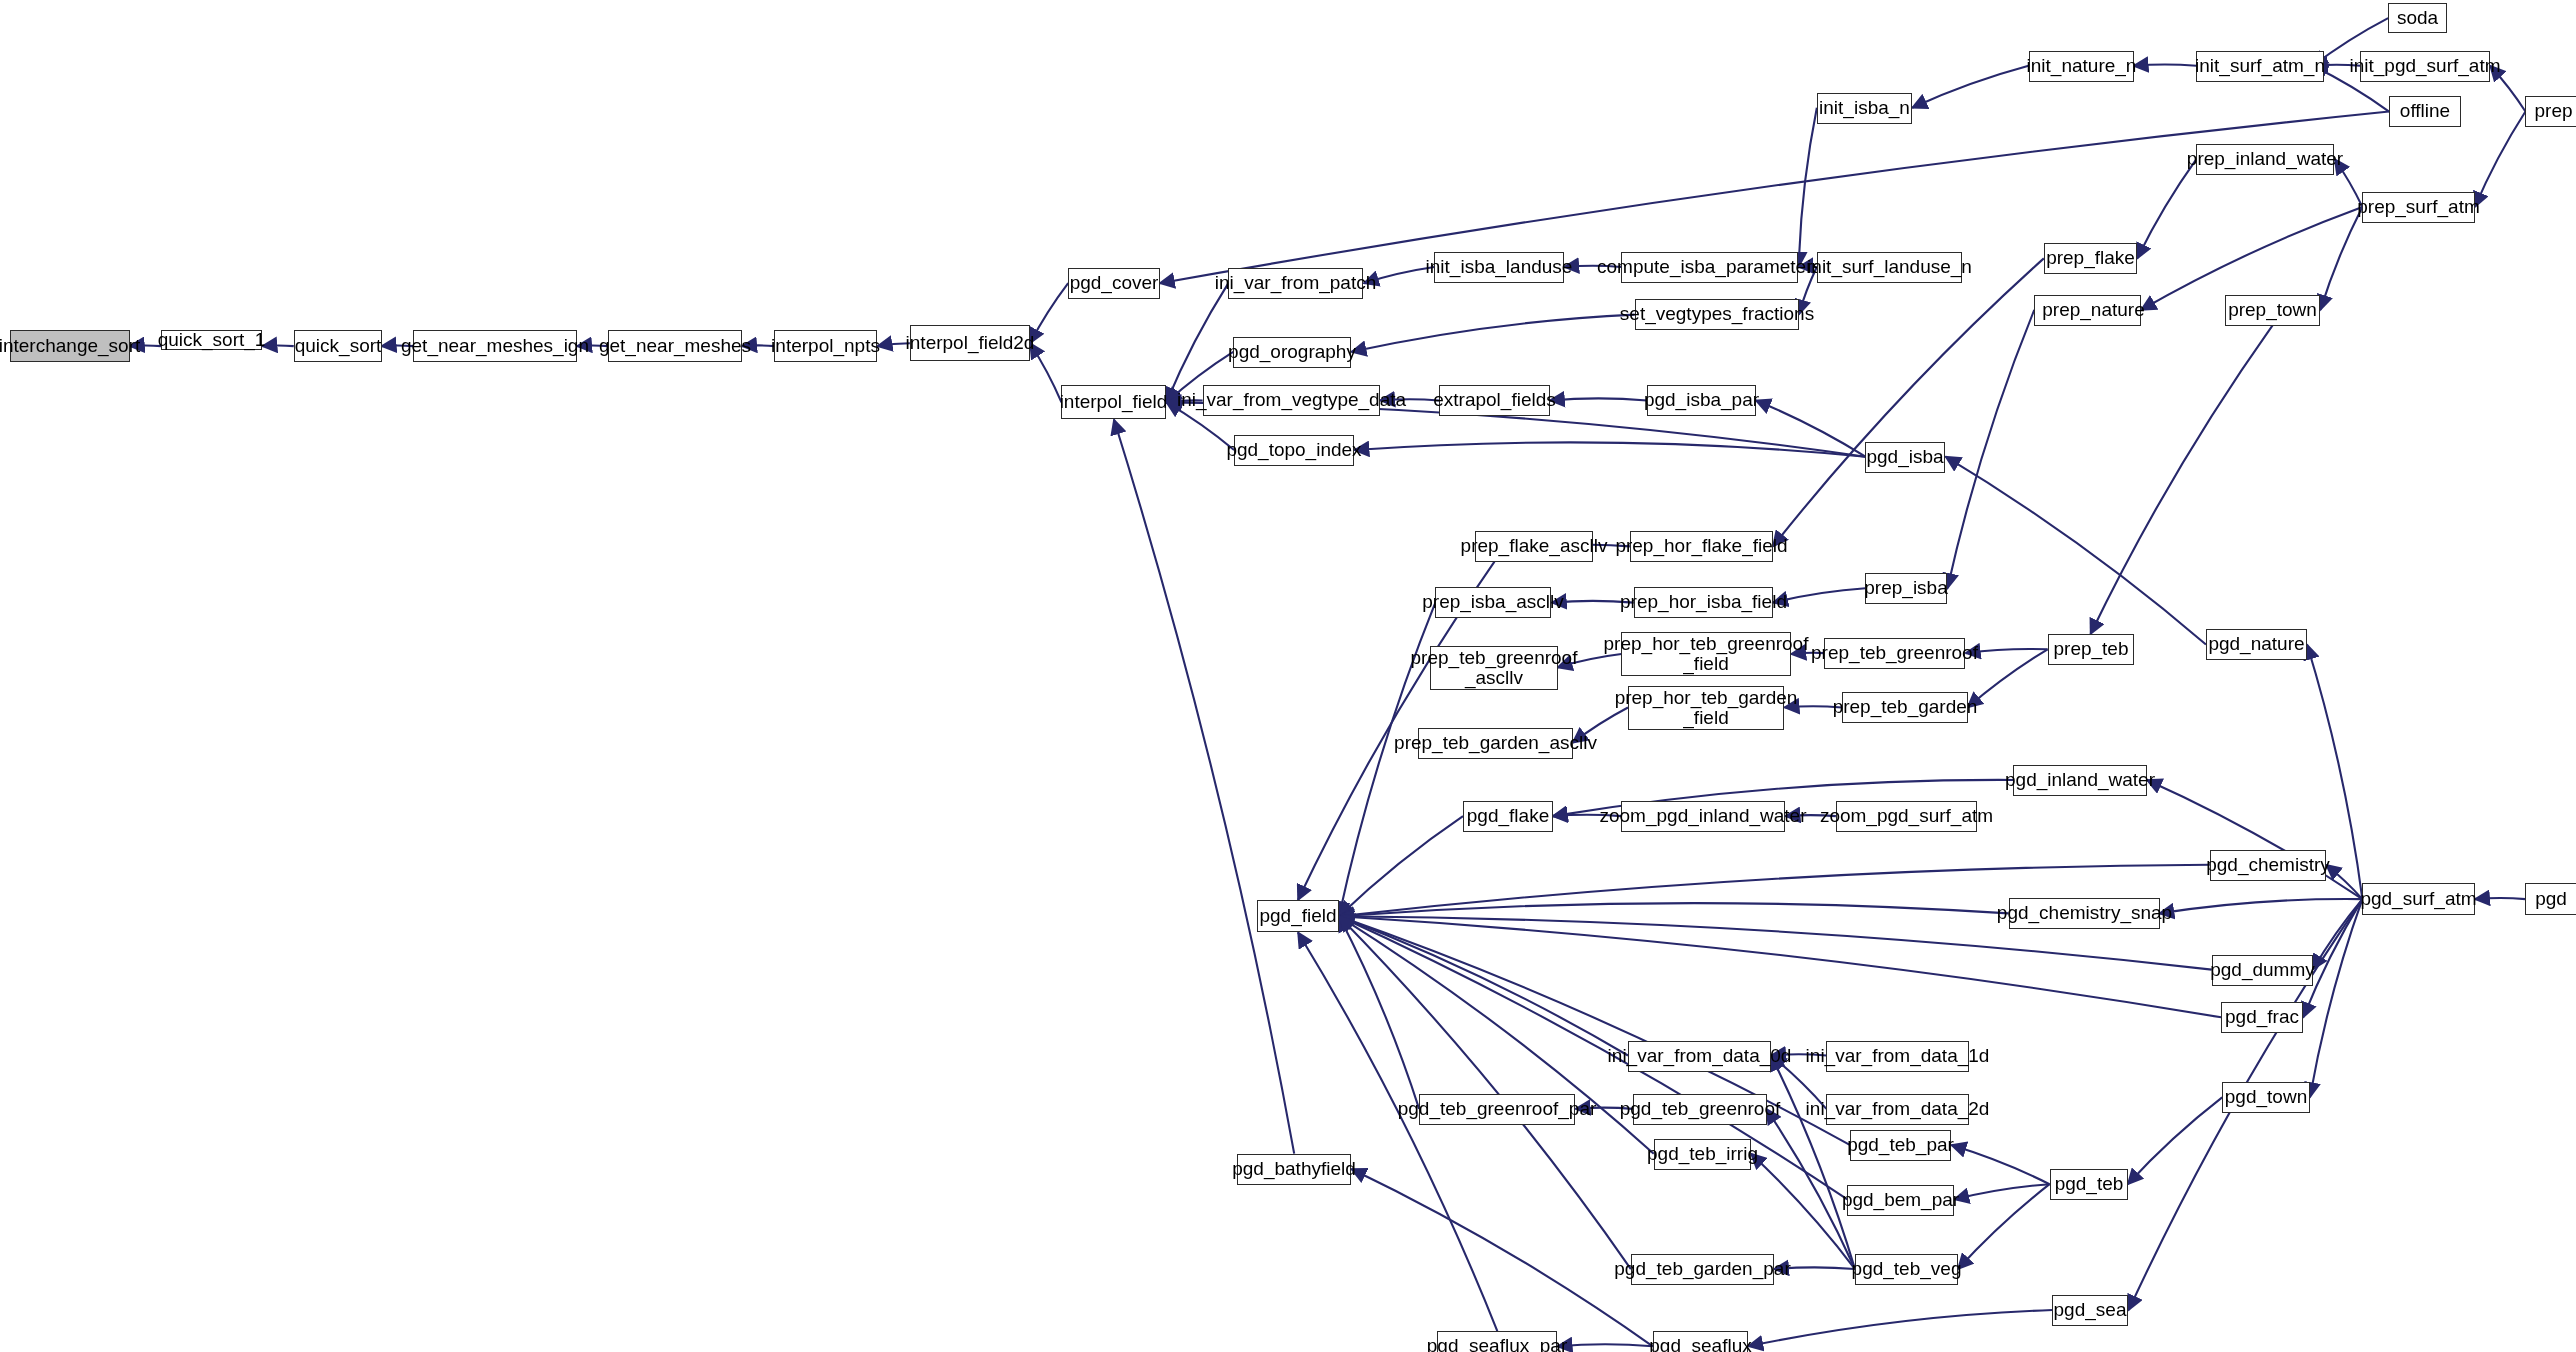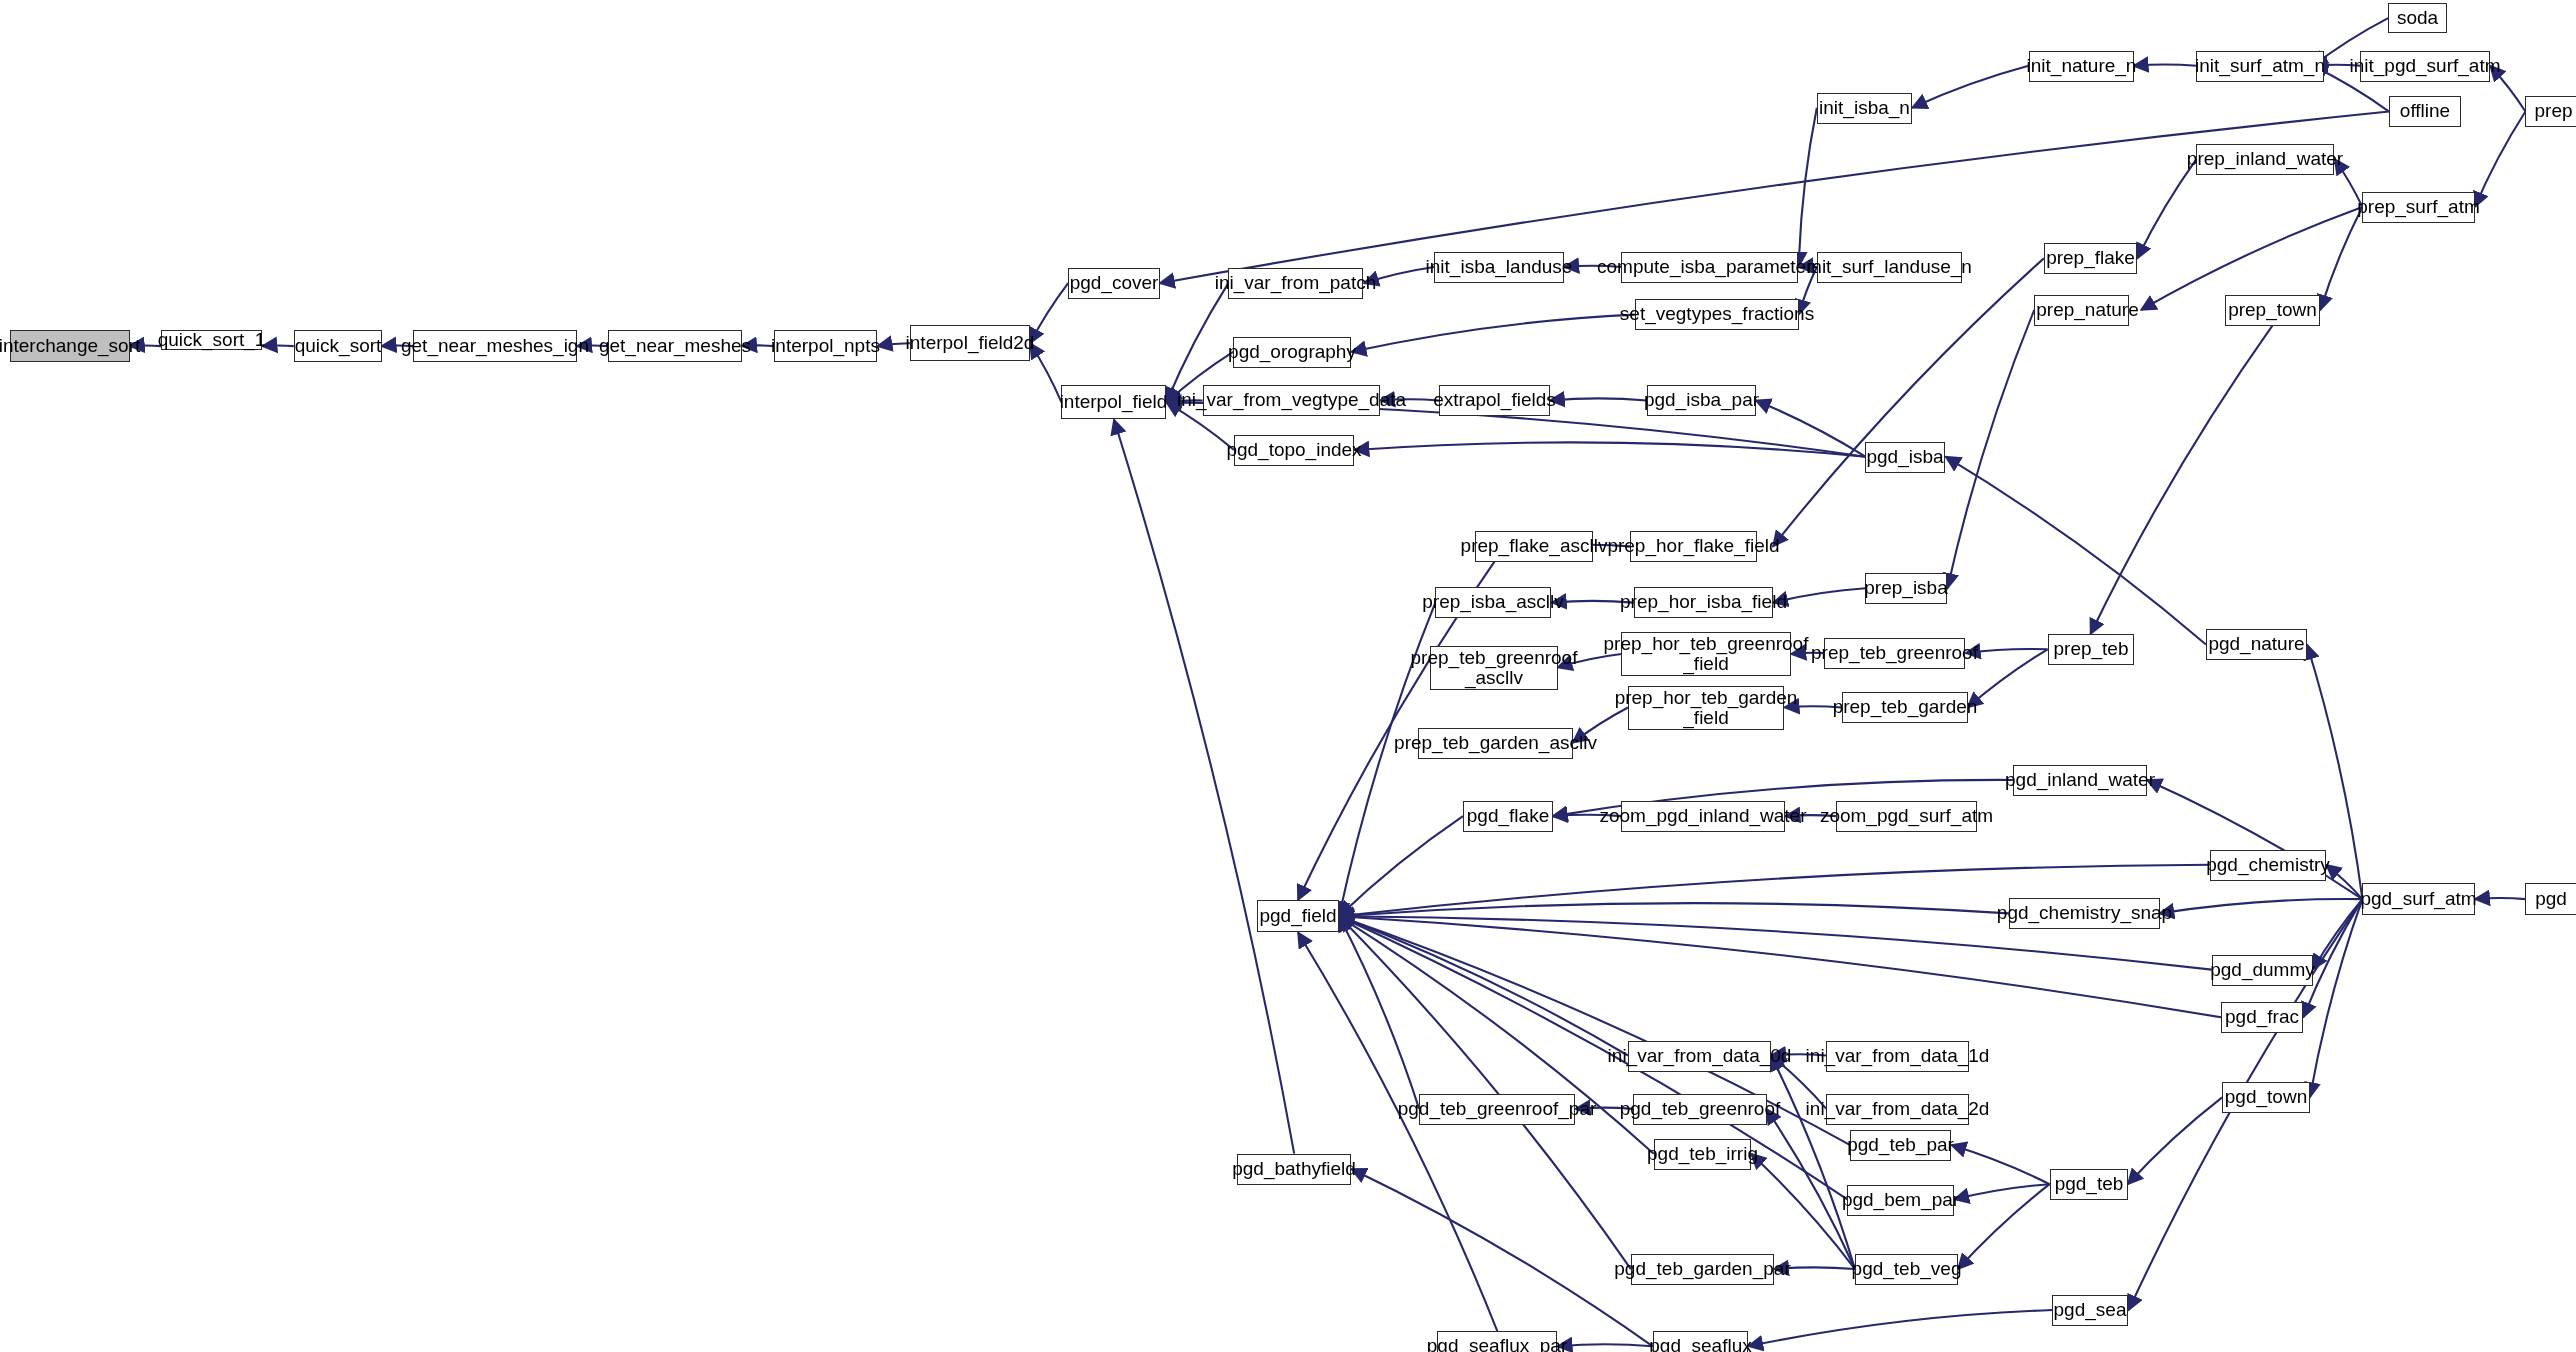--- a/index.html
+++ b/index.html
@@ -165,21 +165,21 @@
       <div class="node" style="left: 2525px; top: 96px; width: 57px; height: 30.5px;"><span>prep</span></div>
       <div class="node" style="left: 2196px; top: 144px; width: 138px; height: 30.5px;"><span>prep_inland_water</span></div>
       <div class="node" style="left: 2362px; top: 192px; width: 113px; height: 30.5px;"><span>prep_surf_atm</span></div>
       <div class="node" style="left: 1233px; top: 337px; width: 118px; height: 30.5px;"><span>pgd_orography</span></div>
       <div class="node" style="left: 1203px; top: 385px; width: 177px; height: 30.5px;"><span>ini_var_from_vegtype_data</span></div>
       <div class="node" style="left: 1439px; top: 385px; width: 111px; height: 30.5px;"><span>extrapol_fields</span></div>
       <div class="node" style="left: 1647px; top: 385px; width: 109px; height: 30.5px;"><span>pgd_isba_par</span></div>
       <div class="node" style="left: 1234px; top: 435px; width: 120px; height: 30.5px;"><span>pgd_topo_index</span></div>
       <div class="node" style="left: 1865px; top: 442px; width: 80px; height: 30.5px;"><span>pgd_isba</span></div>
       <div class="node" style="left: 1435px; top: 531px; width: 118px; height: 30.5px; margin-left: 40px;"><span>prep_flake_ascllv</span></div>
-      <div class="node" style="left: 1630px; top: 531px; width: 127px; height: 30.5px;"><span>prep_hor_flake_field</span></div>
+      <div class="node" style="left: 1630px; top: 531px; width: 143px; height: 30.5px;"><span>prep_hor_flake_field</span></div>
       <div class="node" style="left: 1435px; top: 587px; width: 116px; height: 30.5px;"><span>prep_isba_ascllv</span></div>
       <div class="node" style="left: 1634px; top: 587px; width: 139px; height: 30.5px;"><span>prep_hor_isba_field</span></div>
       <div class="node" style="left: 1865px; top: 573px; width: 82px; height: 30.5px;"><span>prep_isba</span></div>
       <div class="node" style="left: 1430px; top: 646px; width: 128px; height: 44px;"><span>prep_teb_greenroof
 _ascllv</span></div>
       <div class="node" style="left: 1621px; top: 632px; width: 170px; height: 44px;"><span>prep_hor_teb_greenroof
 _field</span></div>
       <div class="node" style="left: 1824px; top: 638px; width: 141px; height: 30.5px;"><span>prep_teb_greenroof</span></div>
       <div class="node" style="left: 2048px; top: 634px; width: 86px; height: 30.5px;"><span>prep_teb</span></div>
       <div class="node" style="left: 1628px; top: 686px; width: 156px; height: 44px;"><span>prep_hor_teb_garden
@@ -208,17 +208,17 @@
       <div class="node" style="left: 1850px; top: 1130px; width: 101px; height: 30.5px;"><span>pgd_teb_par</span></div>
       <div class="node" style="left: 2050px; top: 1169px; width: 78px; height: 30.5px;"><span>pgd_teb</span></div>
       <div class="node" style="left: 1847px; top: 1185px; width: 107px; height: 30.5px;"><span>pgd_bem_par</span></div>
       <div class="node" style="left: 1631px; top: 1254px; width: 143px; height: 30.5px;"><span>pgd_teb_garden_par</span></div>
       <div class="node" style="left: 1855px; top: 1254px; width: 103px; height: 30.5px;"><span>pgd_teb_veg</span></div>
       <div class="node" style="left: 2052px; top: 1295px; width: 76px; height: 30.5px;"><span>pgd_sea</span></div>
       <div class="node" style="left: 1437px; top: 1331px; width: 120px; height: 30.5px;"><span>pgd_seaflux_par</span></div>
       <div class="node" style="left: 1653px; top: 1331px; width: 95px; height: 30.5px;"><span>pgd_seaflux</span></div>
       <div class="node" style="left: 1237px; top: 1154px; width: 114px; height: 30.5px;"><span>pgd_bathyfield</span></div>
       <div class="node" style="left: 2044px; top: 243px; width: 93px; height: 30.5px;"><span>prep_flake</span></div>
-      <div class="node" style="left: 2034px; top: 295px; width: 95px; height: 30.5px; padding-left: 12px;"><span>prep_nature</span></div>
+      <div class="node" style="left: 2034px; top: 295px; width: 107px; height: 30.5px; padding-left: 12px;"><span>prep_nature</span></div>
       <div class="node" style="left: 2225px; top: 295px; width: 95px; height: 30.5px;"><span>prep_town</span></div>
     </div>
 </div>
 
 
 </body></html>

